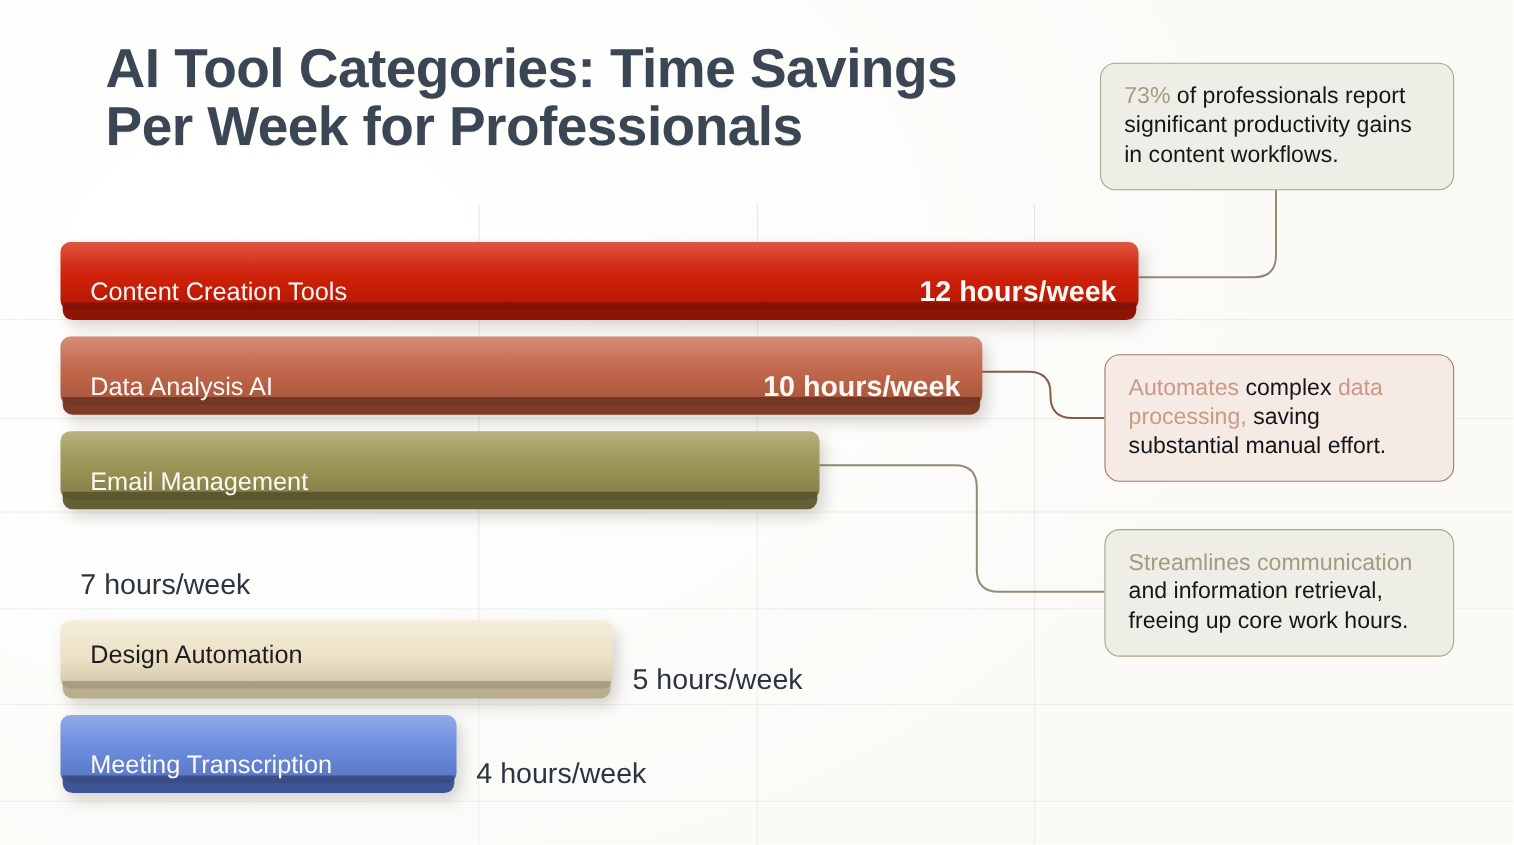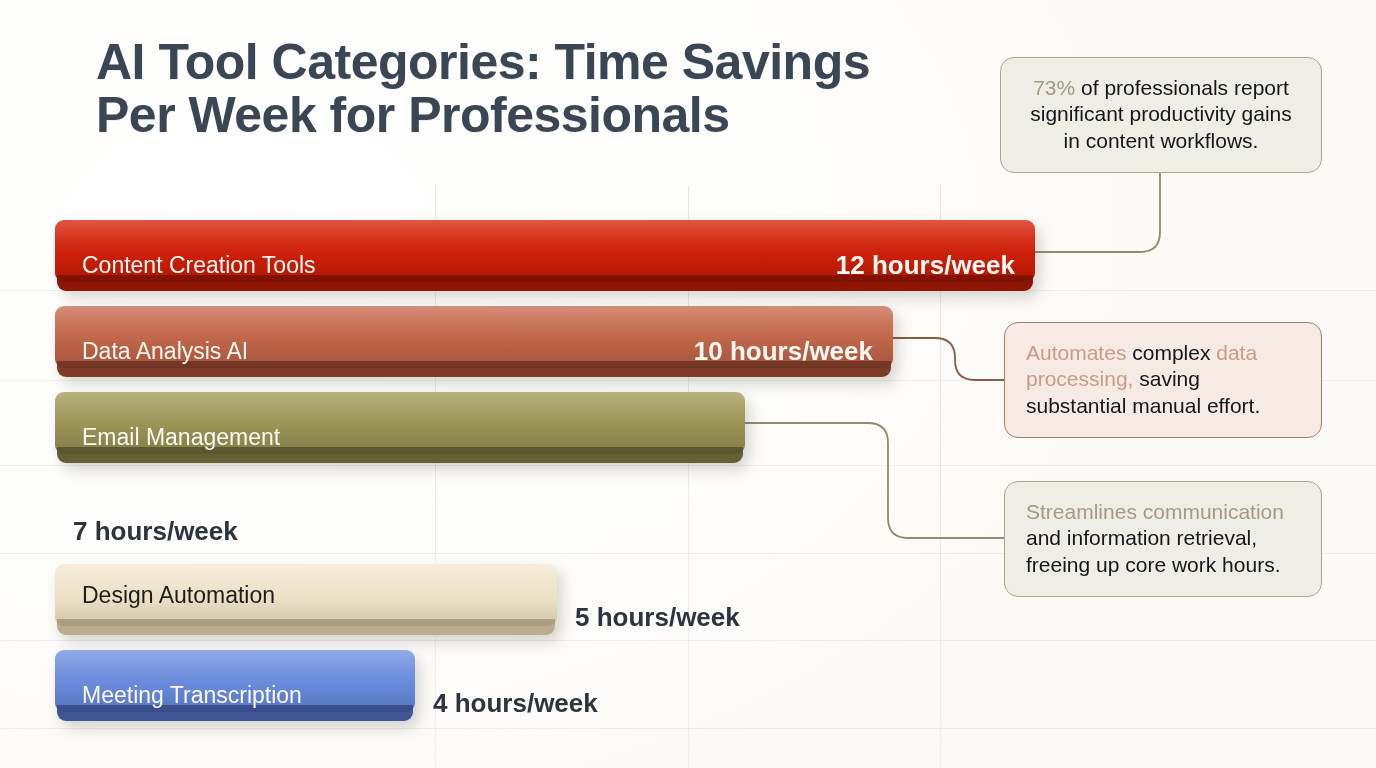--- a/index.html
+++ b/index.html
@@ -115,21 +115,21 @@
   }
   .bar-value-in {
     position: relative;
     font-size: 26px;
     font-weight: 700;
     white-space: nowrap;
     z-index: 2;
   }
   .bar-value-out {
     font-size: 26px;
-    font-weight: 700;
+    font-weight: 400;
     color: #2b3440;
     white-space: nowrap;
     margin-left: 18px;
     margin-top: 45px;
   }
   .lt-white { color: #fdf8f3; margin-top: 28px; }
   .lt-dark  { color: #1d1d1d; }
 
   
   .connectors {
@@ -216,21 +216,21 @@
     </div>
 
     <div class="barrow" style="top:650px">
       <div class="bar edge5" style="width:360px;background:linear-gradient(to bottom,#7392e2,#6083d4);">
         <span class="bar-label lt-white">Meeting Transcription</span>
       </div>
       <span class="bar-value-out">4 hours/week</span>
     </div>
   </div>
 
-  <div class="callout" style="left:1000px; top:57px; width:322px; background:#efeee6; border:1.6px solid #a8a68e;text-align:center;">
+  <div class="callout" style="left:1000px; top:57px; width:322px; background:#efeee6; border:1.6px solid #a8a68e;">
     <span class="hl">73%</span><span> of professionals report significant productivity gains in content workflows.</span>
   </div>
 
   <div class="callout" style="left:1004px; top:481px; width:318px; background:#efeee6; border:1.6px solid #a8a68e;">
     <span class="hl">Streamlines communication</span><span> and information retrieval, freeing up core work hours.</span>
   </div>
 
   <div class="callout rose" style="left:1004px; top:322px; width:318px; background:#f6eae5; border:1.6px solid #a87c68;">
     <span class="hl">Automates</span><span> complex </span><span class="hl">data processing,</span><span> saving substantial manual effort.</span>
   </div>

